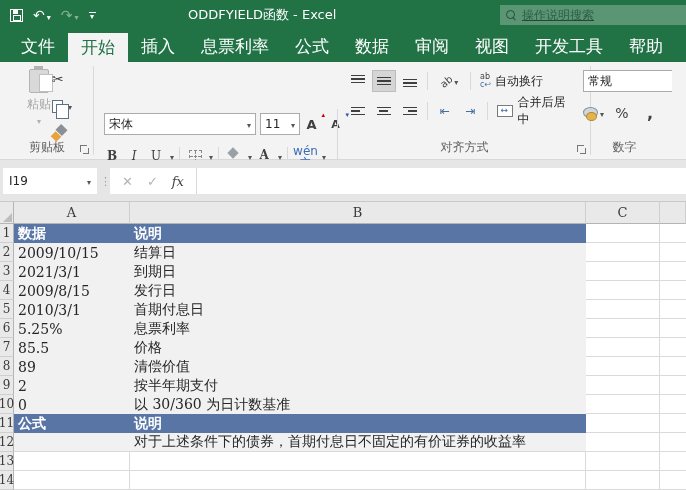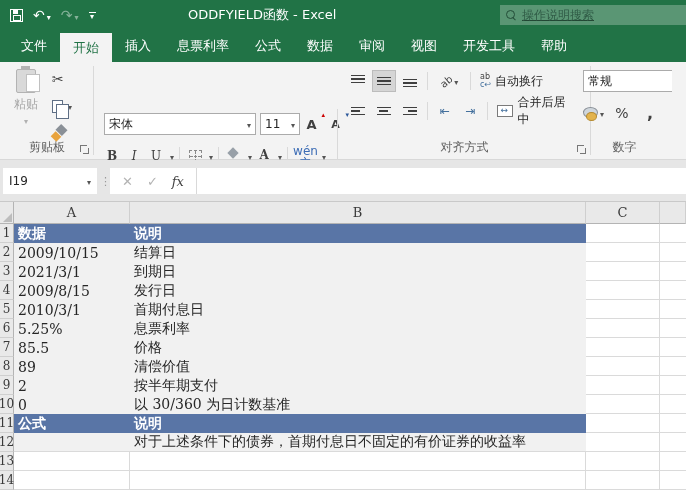--- a/index.html
+++ b/index.html
@@ -23,35 +23,35 @@
   .win-title { position:absolute; left:188px; top:0; height:30px; display:flex; align-items:center; color:#fff; font-size:13px; }
   .searchbox { position:absolute; left:500px; top:5px; width:200px; height:20px; background:#5a9674; display:flex; align-items:center; padding:0 6px; gap:6px; }
   .search-glyph { width:10px; height:10px; position:relative; flex:0 0 auto; }
   .search-glyph:before { content:""; position:absolute; left:0; top:0; width:7px; height:7px; border:1.3px solid #234d38; border-radius:50%; }
   .search-glyph:after { content:""; position:absolute; left:7px; top:7px; width:4px; height:1.3px; background:#234d38; transform:rotate(45deg); transform-origin:0 0; }
   .searchbox input { background:transparent; border:none; outline:none; font-size:12px; color:#1d3f2e; width:150px; font-family:inherit;text-decoration:underline; }
   .searchbox input::placeholder { color:#2c5642; opacity:.9; }
 
   
   .tabbar { position:absolute; left:0; top:30px; width:686px; height:32px; background:#217346; display:flex; align-items:stretch; padding-left:8px; }
-  .tab { color:#fff; font-size:13px; padding:0 13px; display:flex; align-items:center; cursor:default; }
+  .tab { color:#fff; font-size:17px; padding:0 13px; display:flex; align-items:center; cursor:default; }
   .tab.active { background:#f3f3f3; color:#217346; margin-top:3px; }
 
   
   .ribbon { position:absolute; left:0; top:62px; width:686px; height:98px; background:#f3f3f3; border-bottom:1px solid #d8d8d8; }
   .grp { position:absolute; top:0; height:97px; }
   .grp .sepline { position:absolute; right:0; top:4px; bottom:4px; width:1px; background:#d9d9d9; }
   .grp-label { position:absolute; bottom:3px; left:0; right:0; text-align:center; color:#5f5f5f; font-size:12px; }
   .launcher { position:absolute; right:4px; bottom:4px; width:10px; height:10px; }
   .launcher:before { content:""; position:absolute; left:0; top:0; width:6px; height:6px; border-left:1px solid #777; border-top:1px solid #777; }
   .launcher:after { content:""; position:absolute; right:1px; bottom:1px; width:5px; height:5px; border-right:1.4px solid #777; border-bottom:1.4px solid #777; }
   .dd:after { content:"▾"; font-size:8px; color:#555; margin-left:2px; }
 
   
-  .paste-btn { position:absolute; left:8px; top:5px; width:36px; height:74px; display:flex; flex-direction:column; align-items:center; color:#a6a6a6;text-align:center; }
+  .paste-btn { position:absolute; left:21px; top:5px; width:36px; height:74px; display:flex; flex-direction:column; align-items:center; color:#a6a6a6;text-align:center; }
   .clip-glyph { width:20px; height:24px; border:1.6px solid #b3b3b3; border-radius:2px; position:relative; margin-top:2px; background:#d9d9d9; }
   .clip-glyph:before { content:""; position:absolute; left:4px; top:-4px; width:9px; height:4px; background:#b3b3b3; }
   .clip-glyph:after { content:""; position:absolute; right:-5px; top:4px; width:12px; height:16px; background:#fff; border:1px solid #c0c0c0; }
   .paste-btn .dd-d:after { content:"▾"; font-size:8px; color:#b0b0b0; }
   .mini-col { position:absolute; left:48px; top:6px; width:44px; display:flex; flex-direction:column; gap:5px; }
   .mini { height:22px; display:flex; align-items:center; gap:3px; padding-left:4px; }
   .cut-glyph:after { content:"✂"; font-size:14px; color:#3f3f3f; }
   .copy-glyph { width:11px; height:13px; border:1.2px solid #5f6f85; background:#fff; position:relative; }
   .copy-glyph:before { content:""; position:absolute; left:3px; top:3px; width:11px; height:13px; border:1.2px solid #5f6f85; background:#fff; }
   .brush-glyph { width:14px; height:14px; position:relative; }

